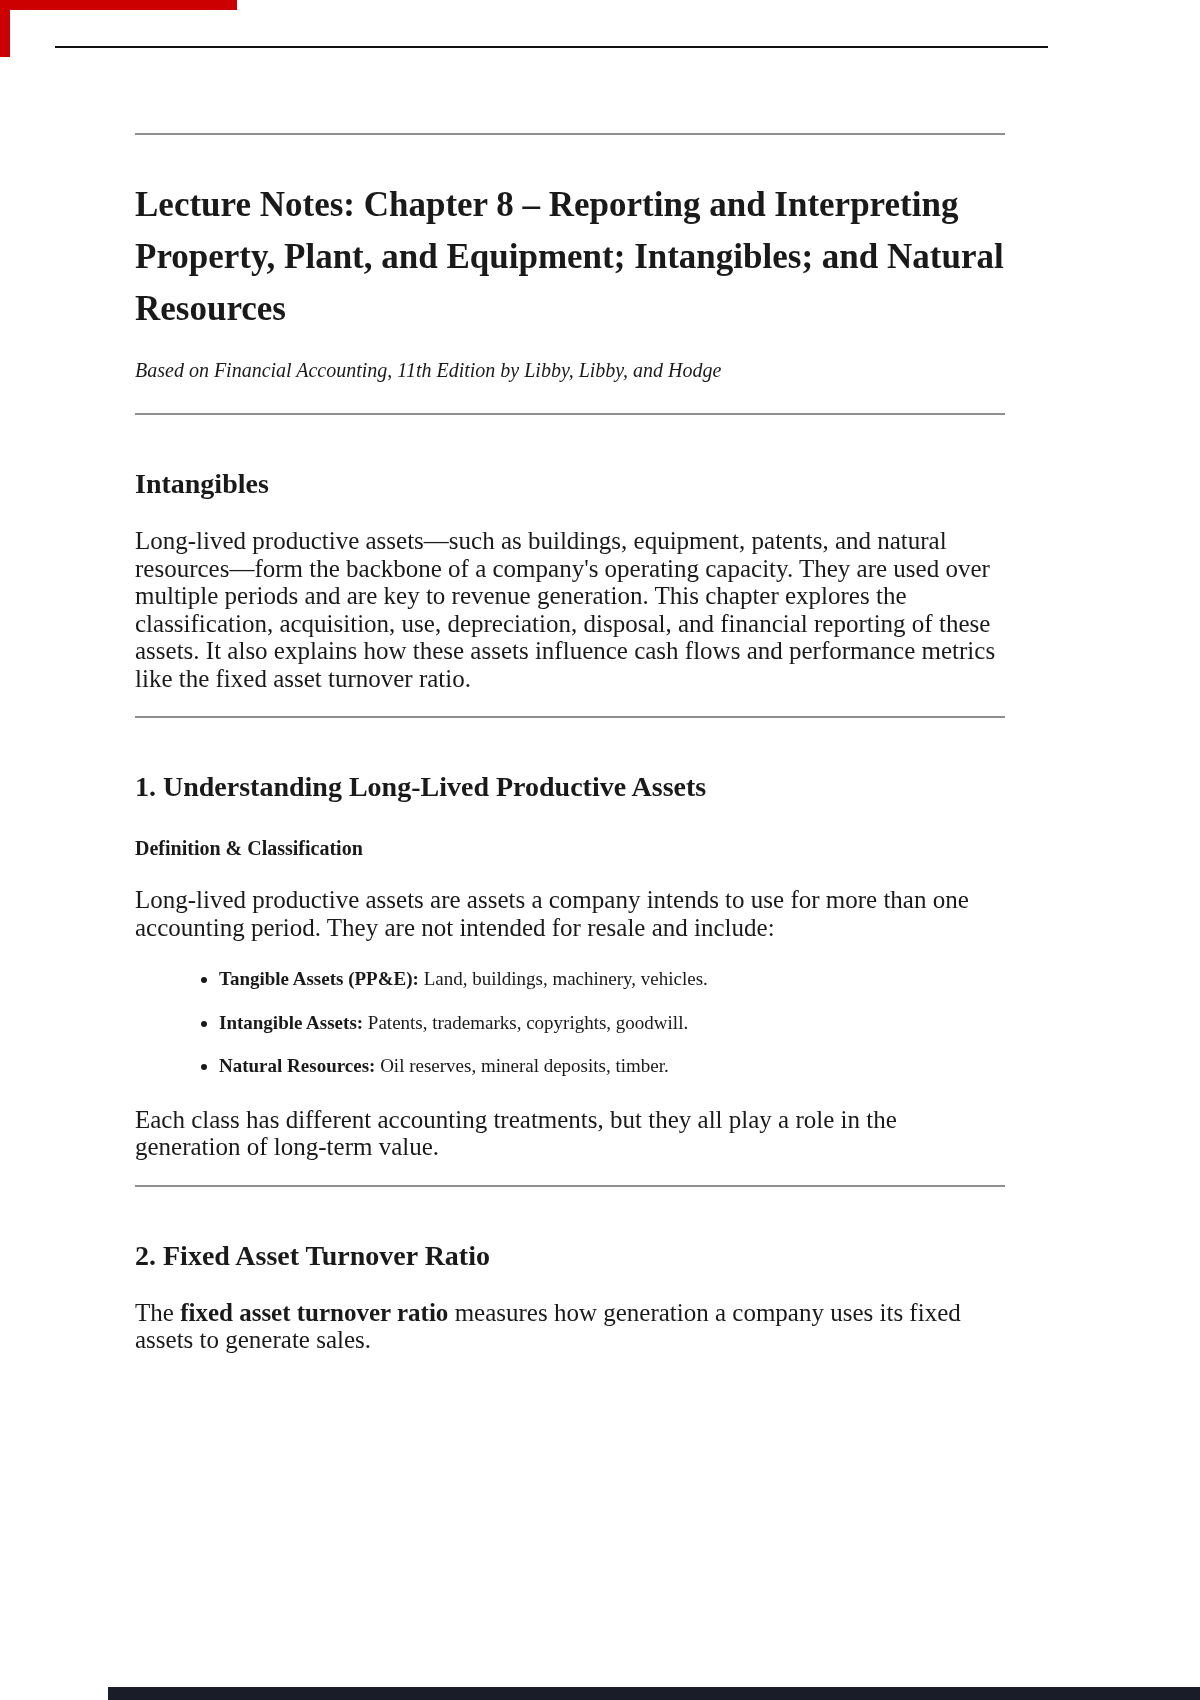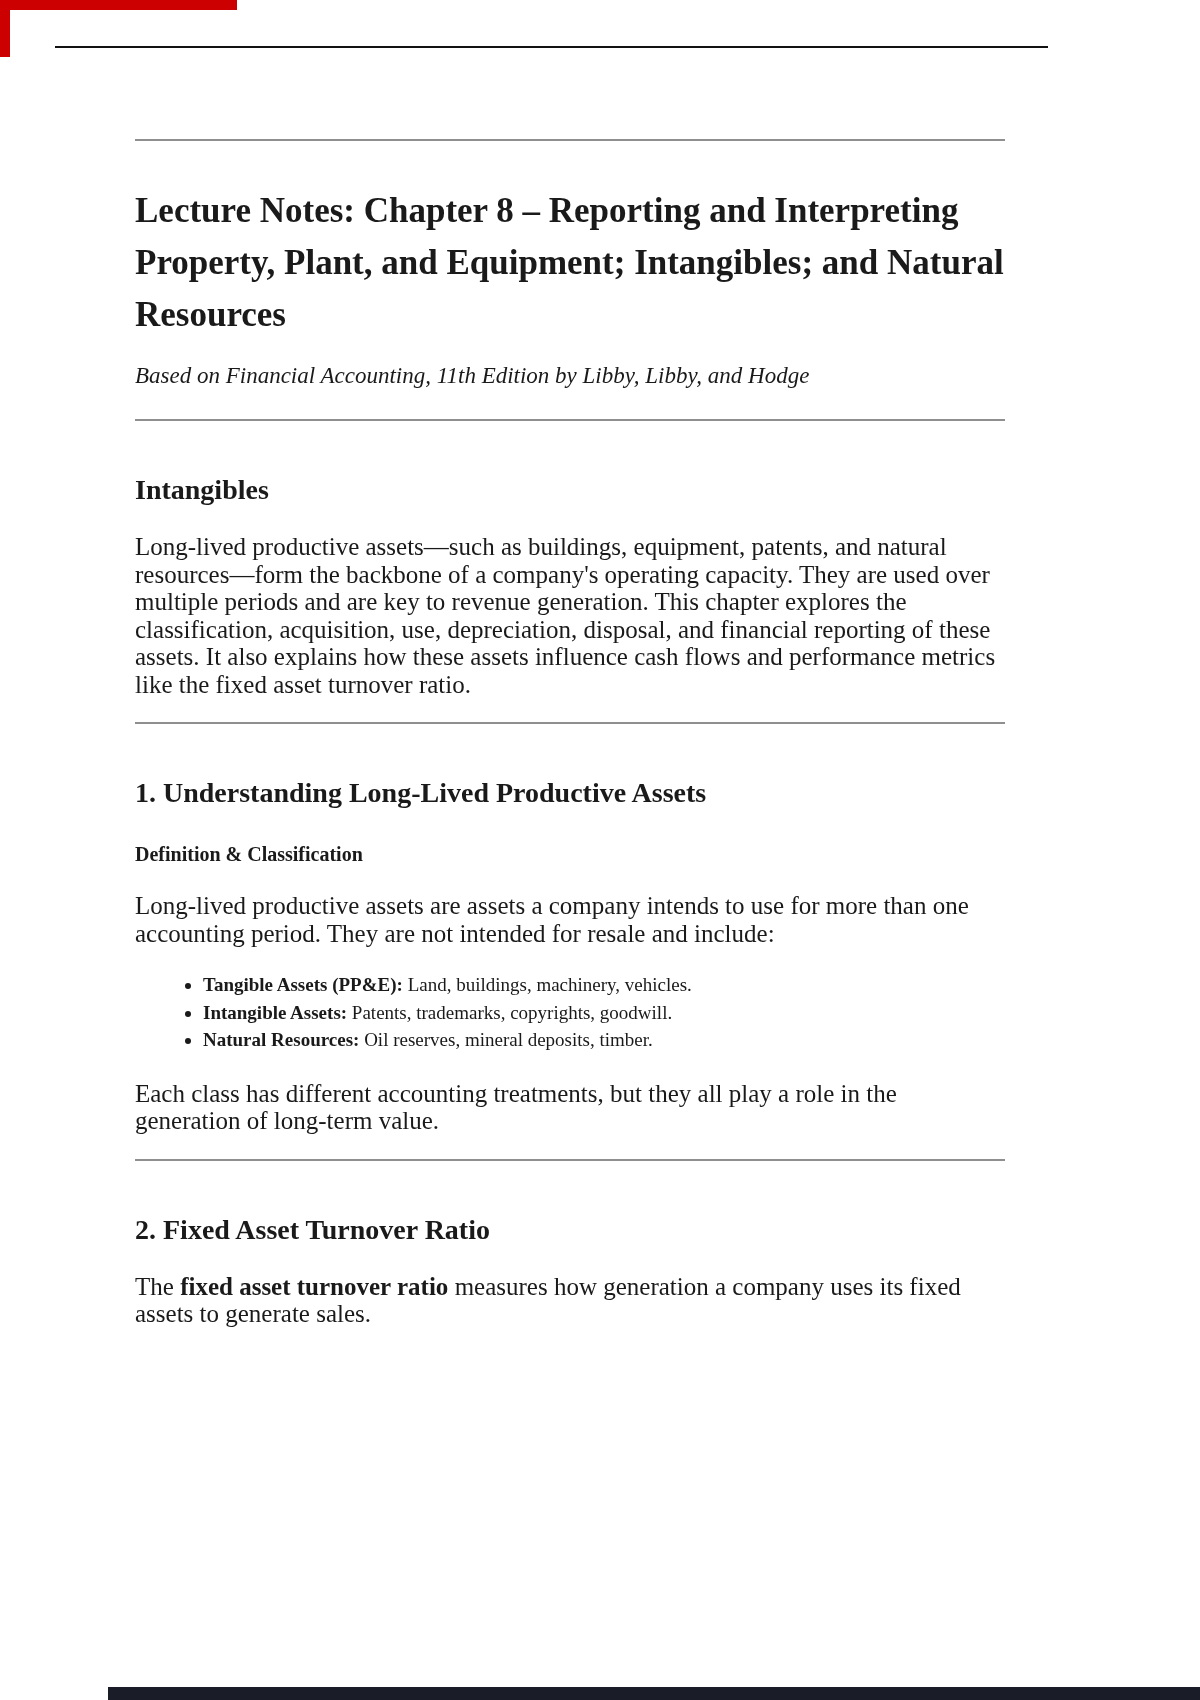--- a/index.html
+++ b/index.html
@@ -30,42 +30,42 @@
     width: 10px; height: 57px;
     background: var(--accent-red);
   }
   .top-rule {
     position: absolute; left: 55px; top: 46px;
     width: 993px; height: 2px;
     background: var(--rule-black);
   }
   .content {
     position: absolute;
-    left: 135px; top: 7px;
+    left: 135px; top: 1px;
     width: 870px;
   }
   hr.gray-rule {
     border: none;
     border-top: 2px solid var(--rule-gray);
     margin: 0;
     width: 100%;
   }
   hr.first { margin-top: 132px; }
   hr.after-subtitle { margin-top: 30px; }
   hr.section-divider { margin-top: 24px; }
   h1.doc-title {
     font-size: 35px;
     font-weight: bold;
     line-height: 52px;
     margin: 44px 0 0 0;
     letter-spacing: 0;
   }
   p.subtitle {
     font-style: italic;
-    font-size: 23px;
+    font-size: 20px;
     line-height: 26px;
     margin: 22px 0 0 0;
   }
   h2.section-heading {
     font-size: 28px;
     font-weight: bold;
     line-height: 34px;
     margin: 52px 0 0 0;
   }
   h3.sub-heading {
@@ -79,21 +79,21 @@
     line-height: 27.5px;
     margin: 26px 0 0 0;
   }
   ul.bullets {
     margin: 24px 0 0 0;
     padding: 0 0 0 68px;
   }
   ul.bullets li {
     font-size: 19px;
     line-height: 27.5px;
-    margin: 0;
+    margin: 16px;
   }
   strong { font-weight: bold; }
   .footer-bar {
     position: absolute;
     left: 108px; right: 0; bottom: 0;
     height: 13px;
     background: var(--footer-bar);
   }
 </style>
 </head>

